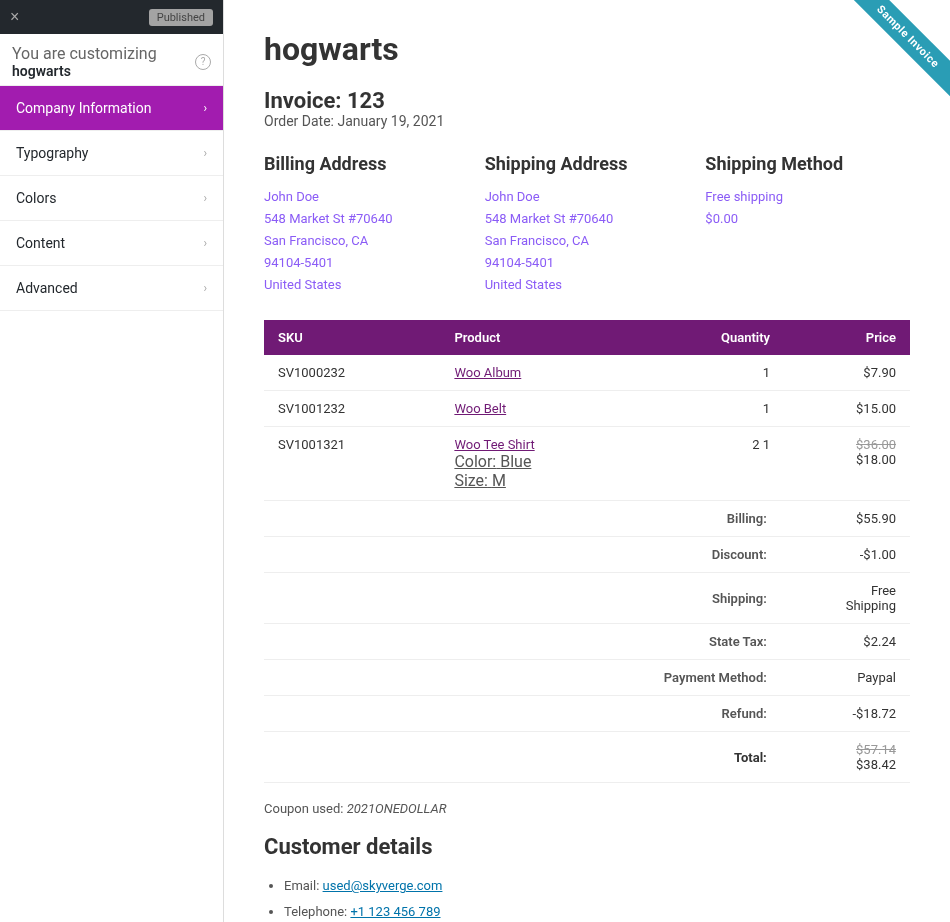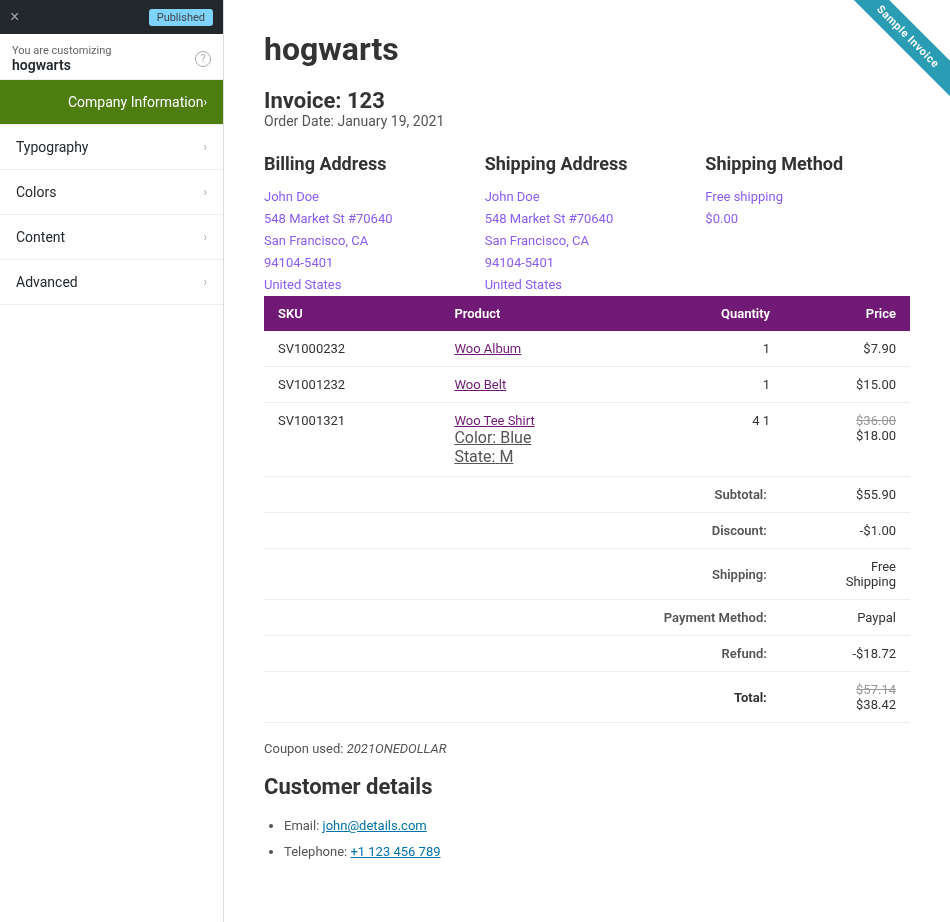--- a/index.html
+++ b/index.html
@@ -24,21 +24,21 @@
       align-items: center;
       justify-content: space-between;
     }
     #sidebar-header .close-btn {
       cursor: pointer;
       color: #aaa;
       font-size: 16px;
       background: none; border: none; color: #aaa;
     }
     #sidebar-header .published-badge {
-      background: #7dd3fc;
+      background: #a3a3a3;
       color: #444;
       font-size: 11px;
       padding: 2px 8px;
       border-radius: 3px;
     }
     .sidebar-meta {
       padding: 10px 12px 6px 12px;
       font-size: 12px;
       color: #555;
       border-bottom: 1px solid #eee;
@@ -65,21 +65,21 @@
       display: flex;
       align-items: center;
       justify-content: space-between;
       padding: 14px 16px;
       border-bottom: 1px solid #eee;
       cursor: pointer;
       font-size: 14px;
       color: #23282d;
       background: #fff;
     }
-    .nav-item.active { background: #4d7c0f; color: #fff; justify-content: flex-end; }
+    .nav-item.active { background: #a21caf; color: #fff; }
     .nav-item .chevron { font-size: 12px; color: #aaa; }
     .nav-item.active .chevron { color: #fff; }
 
     
     #main {
       flex: 1;
       background: #fff;
       overflow-y: auto;
       padding: 30px 40px;
       position: relative;
@@ -125,20 +125,21 @@
     .order-date {
       font-size: 14px;
       color: #555;
       margin-bottom: 24px;
     }
 
     
     .address-section {
       display: flex;
       gap: 16px;
+      margin-bottom: 24px;
     }
     .address-block {
       flex: 1;
     }
     .address-heading {
       font-size: 18px;
       font-weight: bold;
       color: #333;
       margin-bottom: 12px;
     }
@@ -233,21 +234,21 @@
 </head>
 <body>
 
 <div id="sidebar">
   <div id="sidebar-header">
     <button class="close-btn">×</button>
     <span class="published-badge">Published</span>
   </div>
   <div class="sidebar-meta">
     <div>
-      <div style="font-size:11px;color:#666;">You are customizing</div>
+      <div style="font-size:16px;color:#666;">You are customizing</div>
       <div class="shop-name">hogwarts</div>
     </div>
     <div class="help-icon">?</div>
   </div>
 
   <div class="nav-item active">
     <span>Company Information</span>
     <span class="chevron">›</span>
   </div>
   <div class="nav-item">
@@ -340,47 +341,51 @@
 
       <tr>
         <td>SV1001321</td>
         <td>
           <a class="product-link">Woo Tee Shirt</a>
           <div class="product-attr">
             <span>Color:</span>
             <span>Blue</span>
           </div>
           <div class="product-attr">
-            <span>State:</span>
+            <span>Size:</span>
             <span>M</span>
           </div>
         </td>
-        <td class="right">4 1</td>
+        <td class="right">2 1</td>
         <td class="right">
           <div class="strikethrough">$36.00</div>
           <div>$18.00</div>
         </td>
       </tr>
     </tbody>
   </table>
 
   <table class="totals-table">
     <tbody>
         <tr>
-      <td class="label">Subtotal:</td>
+      <td class="label">Billing:</td>
       <td class="value">$55.90</td>
     </tr>
     <tr>
       <td class="label">Discount:</td>
       <td class="value">-$1.00</td>
     </tr>
     <tr>
       <td class="label">Shipping:</td>
       <td class="value" style="white-space: pre-line;">Free
 Shipping</td>
+    </tr>
+    <tr>
+      <td class="label">State Tax:</td>
+      <td class="value">$2.24</td>
     </tr>
     <tr>
       <td class="label">Payment Method:</td>
       <td class="value">Paypal</td>
     </tr>
     <tr>
       <td class="label">Refund:</td>
       <td class="value">-$18.72</td>
     </tr>
     <tr>
@@ -395,21 +400,21 @@
 
   <div class="coupon-row">
     <span>Coupon used:</span>
     <span class="coupon-code"> <span>2021ONEDOLLAR</span></span>
   </div>
 
   <div class="customer-heading">Customer details</div>
   <ul class="customer-list">
     <li>
       <span>Email:</span>
-      <a>john@details.com</a>
+      <a>used@skyverge.com</a>
     </li>
     <li>
       <span>Telephone:</span>
       <a> <span>+1 123 456 789</span></a>
     </li>
   </ul>
 
 </div>
 
 </body></html>

